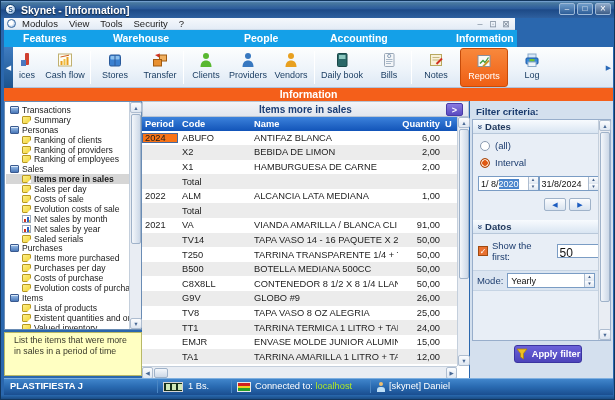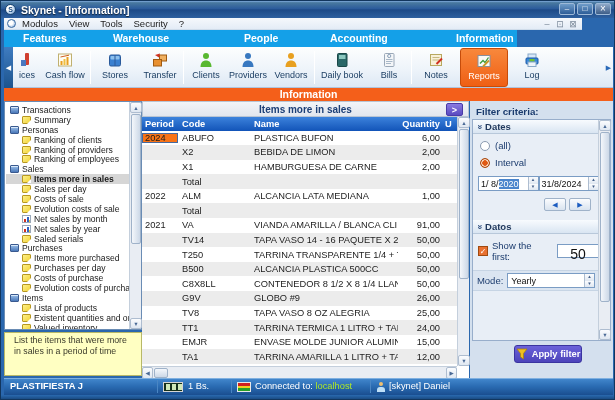--- a/index.html
+++ b/index.html
@@ -18,21 +18,21 @@
   .app-icon::before { content:"S"; }
   .title-text { font-size:10.5px; font-weight:bold; text-shadow:0 1px 1px #123; }
   .win-controls { position:absolute; right:5px; top:2px; display:flex; gap:2px; }
   .wc { width:16px; height:12px; border:1px solid #9db9d8; border-radius:2px;
     background:linear-gradient(180deg,#6f9cc9,#2d5d98); color:#fff; font-size:8px;
     display:flex; align-items:center; justify-content:center; line-height:1; }
   .wc.min::before { content:"–"; } .wc.max::before { content:"□"; } .wc.close::before { content:"×"; font-size:10px; }
   .wc.close { background:linear-gradient(180deg,#8fa9c9,#3d5d88); }
 
   
-  .menubar { position:absolute; left:3px; top:17px; width:578px; height:12px;
+  .menubar { position:absolute; left:3px; top:17px; width:511px; height:12px;
     background:linear-gradient(180deg,#f5f8fc,#e4ecf6); border-bottom:1px solid #cfdcEA;
     display:flex; align-items:center; font-size:9.5px; color:#222; }
   .menu-icon { width:9px; height:9px; margin:0 6px 0 3px; border-radius:50%;
     background:radial-gradient(circle at 40% 40%, #fff 0 2px, #6f9cd4 6px); border:1px solid #3a6aa0; }
   .menu-item { margin-right:11px; cursor:default; }
   .mdi-controls { position:absolute; right:4px; top:1px; display:flex; gap:3px; color:#7c8a9a; font-size:9px; }
   .mdi { width:10px; height:10px; display:flex; align-items:center; justify-content:center; }
   .mdi.min::before{content:"–";} .mdi.restore::before{content:"⊡";} .mdi.close::before{content:"⊠";}
 
   
@@ -133,21 +133,21 @@
   .spin span { flex:1; font-size:4.5px; line-height:6px; text-align:center; color:#44608a;
     background:linear-gradient(180deg,#fbfcfe,#dfe7f1); }
   .nav-row { display:flex; justify-content:flex-end; gap:3px; margin:7px 8px 0 0; }
   .nav-btn { width:22px; height:13px; background:linear-gradient(180deg,#fbfcfe,#d9e3ef); border:1px solid #9fb2c9;
     border-radius:2px; color:#1c5cc0; font-size:7px; text-align:center; line-height:12px; }
   .nav-btn.prev::before { content:"◀"; } .nav-btn.next::before { content:"▶"; }
   .datos-head { margin-top:9px; }
   .cb { width:10px; height:10px; background:#e87030; border:1px solid #a04a10; color:#fff; font-size:8px;
     line-height:9px; text-align:center; margin-right:4px; flex:none; }
   .cb::before { content:"✓"; }
-  .small-input { height:14px; background:#fff; border:1px solid #7a9cc4; font-size:14px; color:#111; padding:1px 12px; }
+  .small-input { height:14px; background:#fff; border:1px solid #7a9cc4; font-size:12px; color:#111; padding:1px 1px; }
   .mode-row { display:flex; align-items:center; margin-top:8px; background:#dbe5f1; border-top:1px solid #c6d4e4;
     border-bottom:1px solid #c6d4e4; padding:2px 4px 2px 0; }
   .mode-label { width:55px; text-align:right; padding-right:4px; }
   .mode-select { flex:1; height:15px; background:#fff; border:1px solid #7a9cc4; display:flex; align-items:center; font-size:9px; color:#111;gap:48px; }
   .mode-select .val { flex:1; padding-left:3px; }
   .apply-btn { position:absolute; left:44px; top:244px; width:68px; height:18px; border-radius:3px;
     background:linear-gradient(180deg,#6b62da,#4c43ba); border:1px solid #3a34a0; color:#fff;
     font-weight:bold; font-size:9.3px; display:flex; align-items:center; justify-content:center; gap:4px; }
 
   
@@ -470,21 +470,21 @@
       <span class="c-period">Period</span>
       <span class="c-code">Code</span>
       <span class="c-name">Name</span>
       <span class="c-qty">Quantity</span>
       <span class="c-u">U</span>
     </div>
     <div class="tbl-rows">
       <div class="row">
           <span class="c-period sel-cell">2024</span>
           <span class="c-code">ABUFO</span>
-          <span class="c-name">PLASTICA BUFON</span>
+          <span class="c-name">ANTIFAZ BLANCA</span>
           <span class="c-qty">6,00</span>
         </div>
       <div class="row">
           <span class="c-period"></span>
           <span class="c-code">X2</span>
           <span class="c-name">BEBIDA DE LIMON</span>
           <span class="c-qty">2,00</span>
         </div>
       <div class="row">
           <span class="c-period"></span>
@@ -524,21 +524,21 @@
         </div>
       <div class="row">
           <span class="c-period"></span>
           <span class="c-code">T250</span>
           <span class="c-name">TARRINA TRANSPARENTE 1/4 + TAPA</span>
           <span class="c-qty">50,00</span>
         </div>
       <div class="row">
           <span class="c-period"></span>
           <span class="c-code">B500</span>
-          <span class="c-name">ALCANCIA PLASTICA 500CC</span>
+          <span class="c-name">BOTELLA MEDIANA 500CC</span>
           <span class="c-qty">50,00</span>
         </div>
       <div class="row">
           <span class="c-period"></span>
           <span class="c-code">C8X8LL</span>
           <span class="c-name">CONTENEDOR 8 1/2 X 8 1/4 LLANO</span>
           <span class="c-qty">50,00</span>
         </div>
       <div class="row">
           <span class="c-period"></span>

